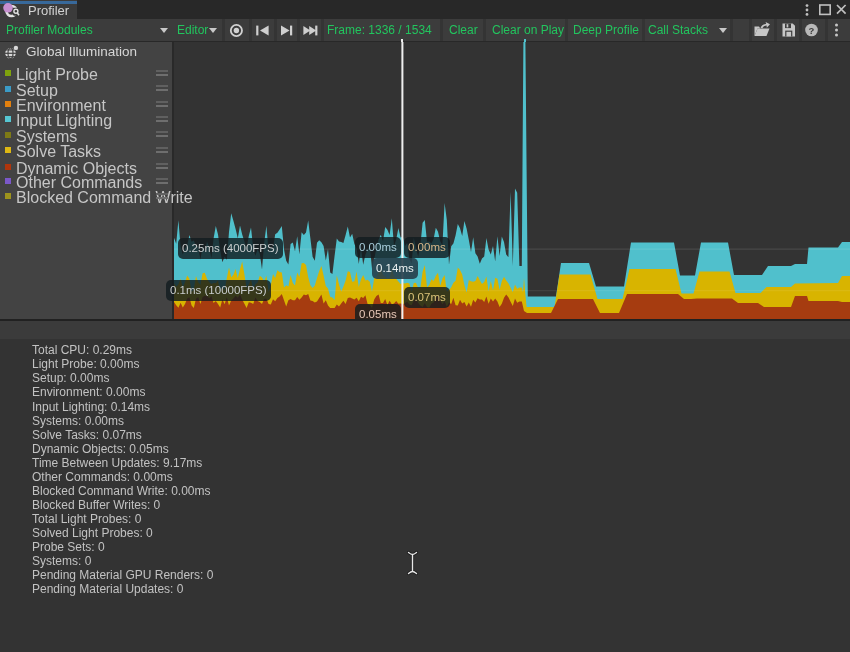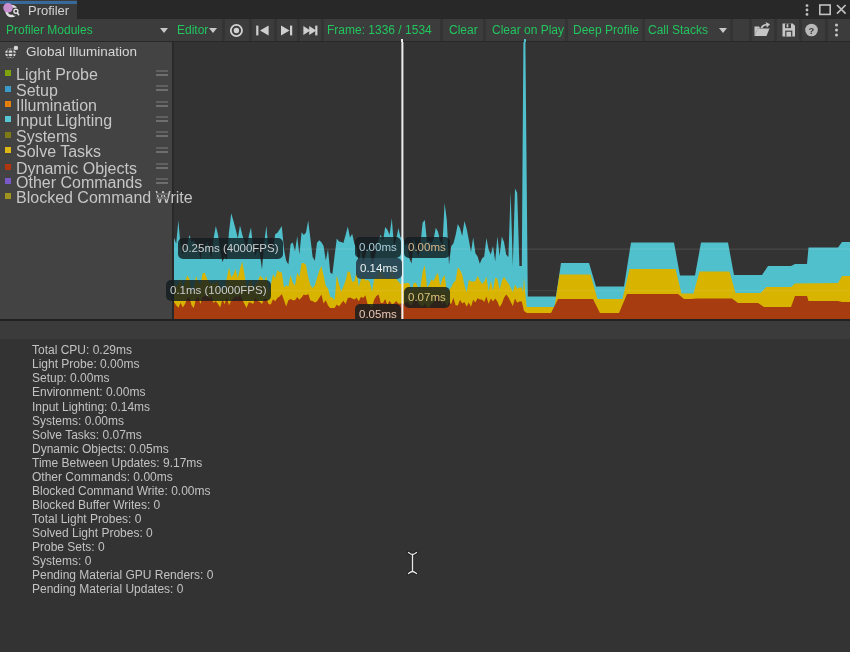--- a/index.html
+++ b/index.html
@@ -157,21 +157,21 @@
 <div class="lrow" style="top:15.1px">
         <span class="sw" style="background:#3B9BC6"></span>
         <span class="ltx">Setup</span>
         <span class="handle">
           <i></i>
           <i></i>
         </span>
       </div>
 <div class="lrow" style="top:30.5px">
         <span class="sw" style="background:#E2800E"></span>
-        <span class="ltx">Illumination</span>
+        <span class="ltx">Environment</span>
         <span class="handle">
           <i></i>
           <i></i>
         </span>
       </div>
 <div class="lrow" style="top:45.9px">
         <span class="sw" style="background:#56C6D2"></span>
         <span class="ltx">Input Lighting</span>
         <span class="handle">
           <i></i>
@@ -226,21 +226,21 @@
 <path d="M174,319 L174.0,301.9 L176.2,305.3 L178.4,307.8 L180.6,302.7 L182.8,307.4 L185.0,303.9 L187.2,298.6 L189.4,297.3 L191.6,305.6 L193.8,308.0 L196.0,298.8 L198.2,297.1 L200.4,304.0 L202.6,297.1 L204.8,295.7 L207.0,296.1 L209.2,298.2 L211.4,296.0 L213.6,302.9 L215.8,300.9 L218.0,304.1 L220.2,307.6 L222.4,299.2 L224.6,304.3 L226.8,297.2 L229.0,305.4 L231.2,300.4 L233.4,298.4 L235.6,295.7 L237.8,297.8 L240.0,294.4 L242.2,299.4 L244.4,303.8 L246.6,308.0 L248.8,302.3 L251.0,302.7 L253.2,304.1 L255.4,297.4 L257.6,300.9 L259.8,301.9 L262.0,303.9 L264.2,298.7 L266.4,298.7 L268.6,304.1 L270.8,304.4 L273.0,299.3 L275.2,301.2 L277.4,298.0 L279.6,296.5 L281.8,294.1 L284.0,300.3 L286.2,306.5 L288.4,300.2 L290.6,298.9 L292.8,300.2 L295.0,300.3 L297.2,297.1 L299.4,299.7 L301.6,297.4 L303.8,294.6 L306.0,295.2 L308.2,294.1 L310.4,300.6 L312.6,301.1 L314.8,302.4 L317.0,301.6 L319.2,298.0 L321.4,294.4 L323.6,303.4 L325.8,300.2 L328.0,305.4 L330.2,308.0 L332.4,308.0 L334.6,308.0 L336.8,304.5 L339.0,306.4 L341.2,303.4 L343.4,300.8 L345.6,304.1 L347.8,298.0 L350.0,297.6 L352.2,298.6 L354.4,299.6 L356.6,297.8 L358.8,301.2 L361.0,296.8 L363.2,298.1 L365.4,295.2 L367.6,304.1 L369.8,305.1 L372.0,308.0 L374.2,299.6 L376.4,296.1 L378.6,294.4 L380.8,303.1 L383.0,302.9 L385.2,298.9 L387.4,304.9 L389.6,300.8 L391.8,304.2 L394.0,303.5 L396.2,301.0 L398.4,303.7 L400.6,303.5 L402.8,303.9 L405.0,303.2 L407.2,301.7 L409.4,304.5 L411.6,305.3 L413.8,300.6 L416.0,297.7 L418.2,302.9 L420.4,305.6 L422.6,306.9 L424.8,302.9 L427.0,306.9 L429.2,307.8 L431.4,303.8 L433.6,302.6 L435.8,298.2 L438.0,295.0 L440.2,299.9 L442.4,304.3 L444.6,301.0 L446.8,306.7 L449.0,302.5 L451.2,304.1 L453.4,297.8 L455.6,305.3 L457.8,305.6 L460.0,299.8 L462.2,303.6 L464.4,302.0 L466.6,306.6 L468.8,302.6 L471.0,306.7 L473.2,299.8 L475.4,302.5 L477.6,298.2 L479.8,299.5 L482.0,299.4 L484.2,302.0 L486.4,296.6 L488.6,303.7 L490.8,298.6 L493.0,301.4 L495.2,298.5 L497.4,301.5 L499.6,307.1 L501.8,303.7 L504.0,297.8 L506.2,294.5 L508.4,297.3 L510.6,301.8 L512.8,305.9 L515.0,298.6 L517.2,302.8 L519.4,301.5 L521.8,301.5 L524.0,311.0 L527.0,313.0 L551.0,313.0 L558.0,299.0 L593.0,299.0 L600.0,313.0 L619.0,313.0 L627.0,294.0 L678.0,294.0 L684.0,299.0 L691.0,299.0 L697.0,298.5 L732.0,298.5 L738.0,303.0 L758.0,303.0 L764.0,307.0 L791.0,307.0 L795.0,296.0 L807.0,296.0 L808.5,301.0 L838.0,301.0 L842.0,302.0 L850.0,302.0 L850,319 Z" fill="#A63C10"></path>
 <rect x="174" y="248.6" width="676" height="1" fill="#ffffff" opacity="0.13"></rect>
 <rect x="174" y="290.2" width="676" height="1" fill="#ffffff" opacity="0.09"></rect>
 <rect x="401.4" y="42" width="2" height="277" fill="#EFEFEF"></rect>
 </svg>
 
 <div class="clabel" style="left:178px;top:238px">0.25ms (4000FPS)</div>
 <div class="clabel" style="left:166px;top:280px">0.1ms (10000FPS)</div>
 <div class="clabel" style="left:355px;top:237px;color:#A9CEDC">0.00ms</div>
 <div class="clabel" style="left:404px;top:237px;color:#D8B88A">0.00ms</div>
-<div class="clabel" style="left:356px;top:257.5px;background:rgba(38,62,74,0.9);color:#ECF2F2">0.14ms</div>
+<div class="clabel" style="left:372px;top:257.5px;background:rgba(38,62,74,0.9);color:#ECF2F2">0.14ms</div>
 <div class="clabel" style="left:404px;top:287px;color:#DCC47A">0.07ms</div>
 <div class="clabel" style="left:355px;top:304px;color:#E8C8B8">0.05ms</div>
 
 <div id="hdivider"></div>
 <div id="strip"></div>
 <div id="stats">
 <div style="top:4.30px">Total CPU: 0.29ms</div>
 <div style="top:18.35px">Light Probe: 0.00ms</div>
 <div style="top:32.40px">Setup: 0.00ms</div>
 <div style="top:46.45px">Environment: 0.00ms</div>

